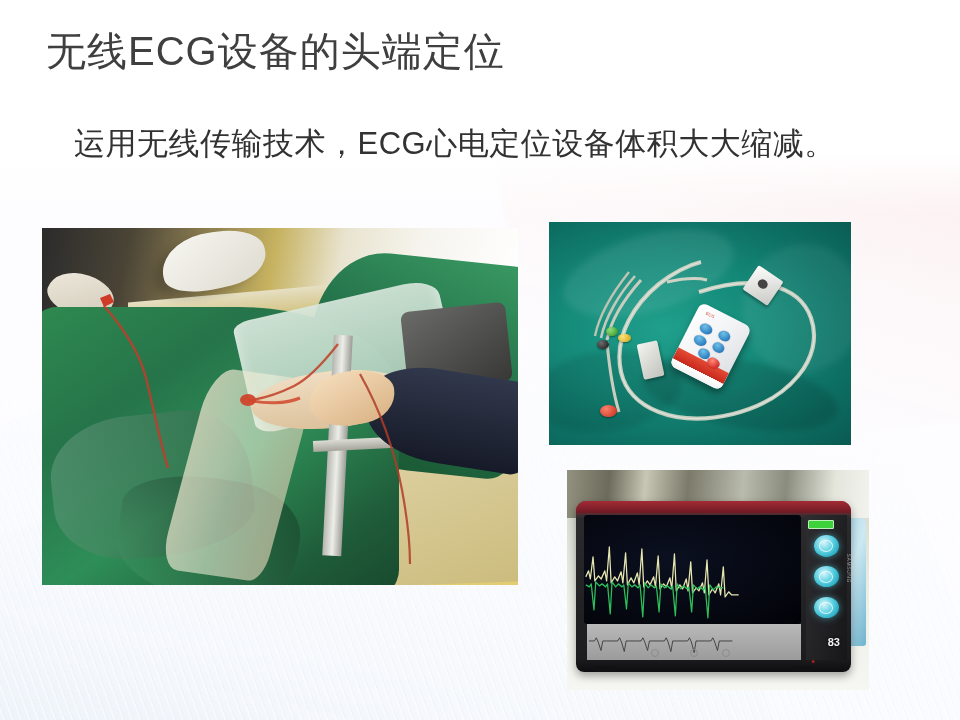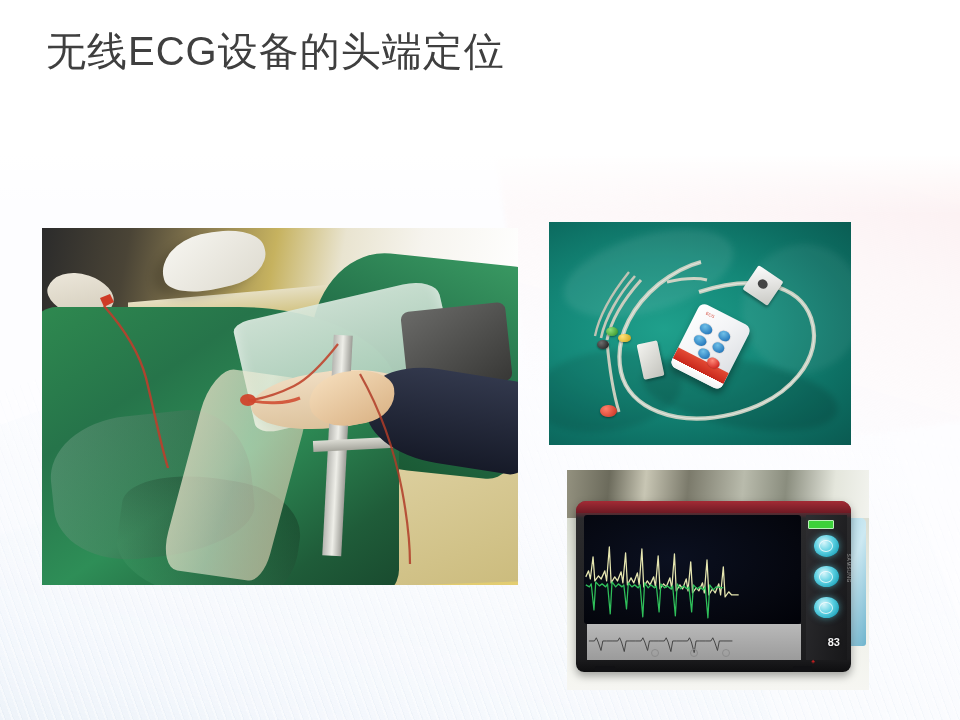--- a/index.html
+++ b/index.html
@@ -438,20 +438,21 @@
 
   <div class="bg-base"></div>
   <div class="bg-blue"></div>
   <div class="bg-blue2"></div>
   <div class="bg-stripes"></div>
   <div class="bg-stripes2"></div>
   <div class="bg-pink"></div>
   <div class="bg-white-top"></div>
 
   <div class="title">无线ECG设备的头端定位</div>
+  <div class="subtitle">运用无线传输技术，ECG心电定位设备体积大大缩减。</div>
 
   <div class="photo" id="photo-surgery">
     <div class="inner">
       <div class="op-bg"></div>
       <div class="op-wall"></div>
       <div class="op-table"></div>
       <div class="op-gloved-hand"></div>
       <div class="op-gloved-hand2"></div>
       <div class="op-table2"></div>
       <div class="op-drape-right"></div>

